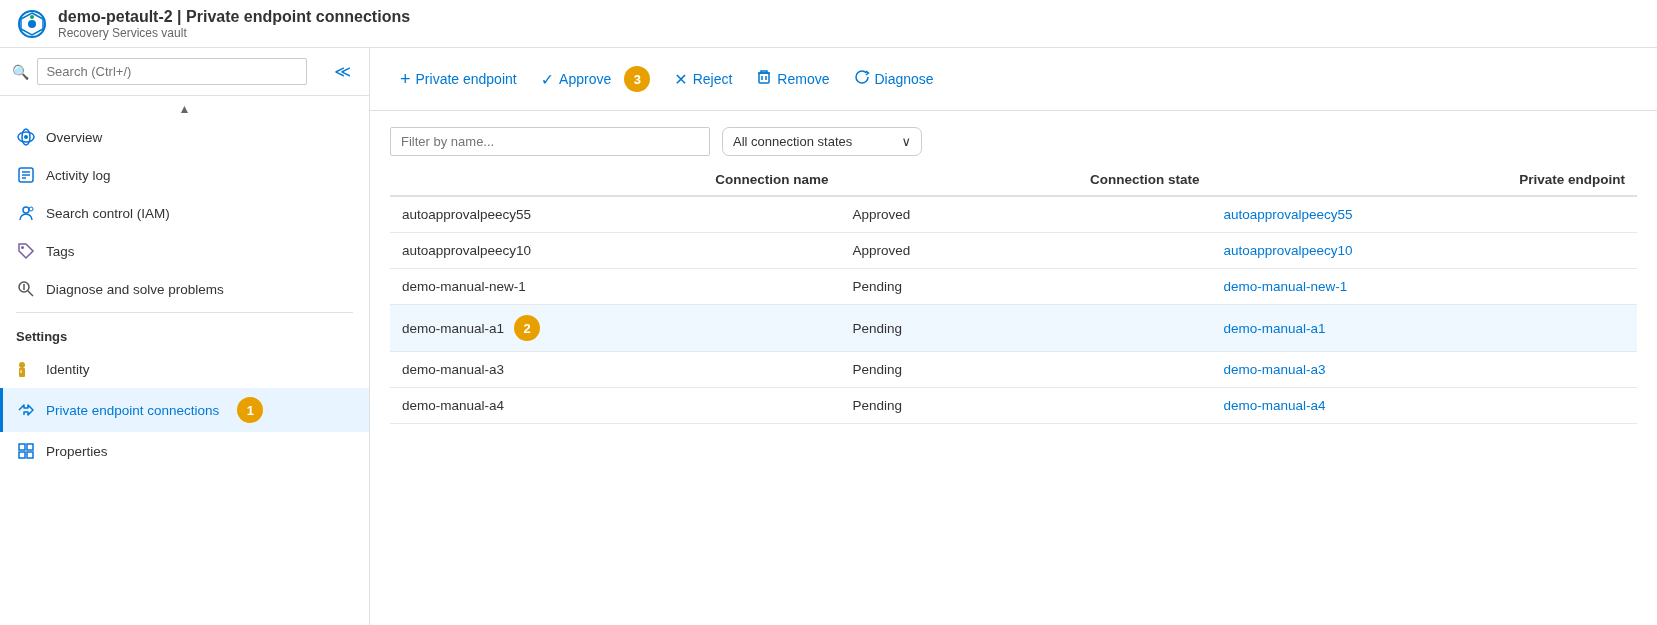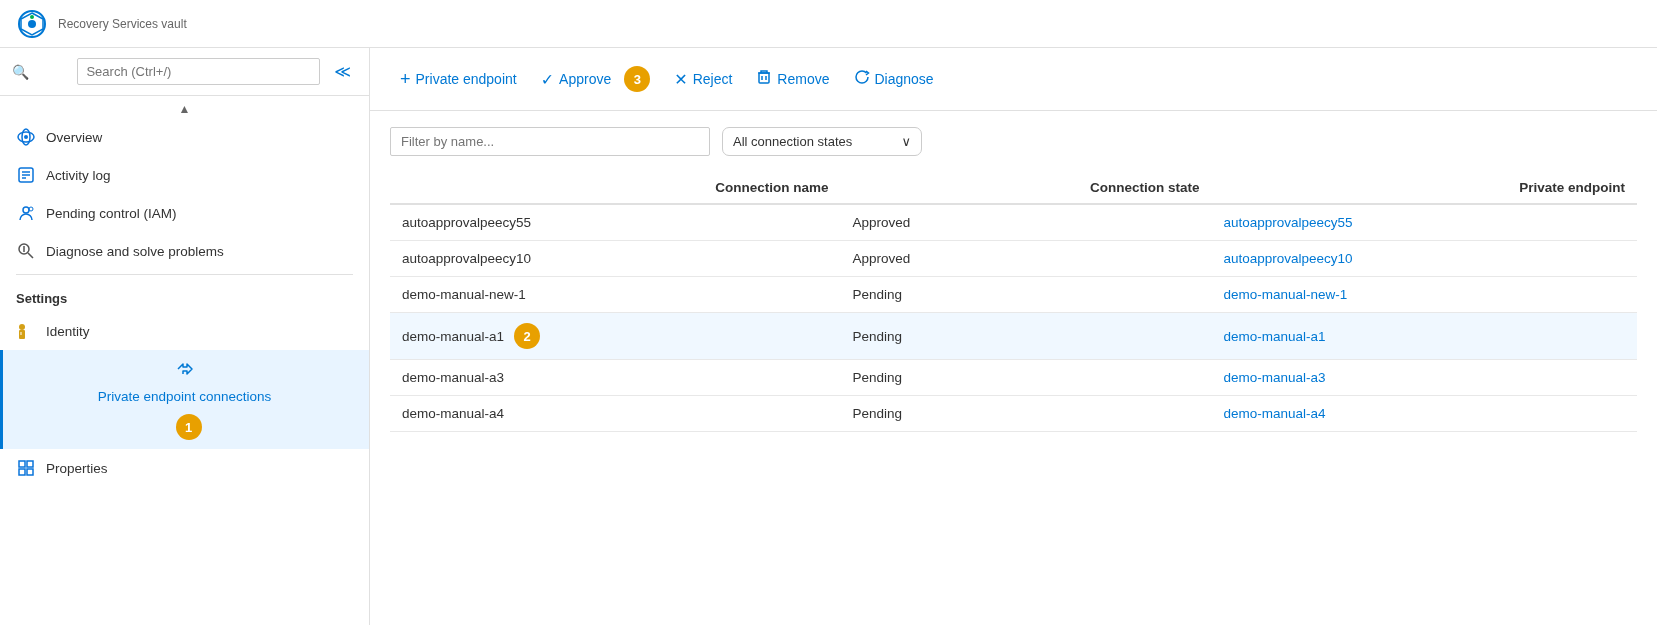--- a/index.html
+++ b/index.html
@@ -45,21 +45,20 @@
       gap: 8px;
     }
     .sidebar-search input {
       border: 1px solid #ccc;
       border-radius: 2px;
       padding: 5px 8px;
       font-size: 13px;
       width: 270px;
       color: #555;
       outline: none;
-      margin-left: 40px;
     }
     .collapse-btn {
       margin-left: auto;
       background: none;
       border: none;
       cursor: pointer;
       color: #0078d4;
       font-size: 16px;
       padding: 2px 6px;
     }
@@ -78,21 +77,20 @@
       color: #333;
       font-size: 13.5px;
       gap: 10px;
       position: relative;
       text-align: center;
     }
     .nav-item.active {
       background: #e8f4ff;
       color: #0078d4;
       border-left: 3px solid #0078d4;
-      flex-direction: column;
     }
     .nav-item.active .nav-label { color: #0078d4; }
 
     .nav-icon {
       width: 20px; height: 20px;
       display: flex; align-items: center; justify-content: center;
       flex-shrink: 0;
     }
 
     .section-label {
@@ -142,21 +140,21 @@
 
     .content-area {
       flex: 1;
       overflow-y: auto;
       padding: 16px 20px;
     }
 
     .filter-row {
       display: flex;
       gap: 12px;
-      margin-bottom: 16px;
+      margin-bottom: 8px;
       align-items: flex-end;
     }
 
     .filter-input {
       border: 1px solid #ccc;
       border-radius: 2px;
       padding: 6px 10px;
       font-size: 13px;
       width: 320px;
       color: #555;
@@ -233,20 +231,21 @@
   <div class="top-bar-icon">
 
     <svg width="30" height="30" viewBox="0 0 30 30">
       <circle cx="15" cy="15" r="13" fill="none" stroke="#0078d4" stroke-width="2"></circle>
       <polygon points="15,4 26,10 26,20 15,26 4,20 4,10" fill="none" stroke="#0078d4" stroke-width="1.5"></polygon>
       <circle cx="15" cy="15" r="4" fill="#0078d4"></circle>
       <circle cx="15" cy="8" r="2" fill="#00b050"></circle>
     </svg>
   </div>
   <div>
+    <div class="top-bar-title">demo-petault-2 | Private endpoint connections</div>
     <div class="top-bar-subtitle">Recovery Services vault</div>
   </div>
 </div>
 
 <div class="main-layout">
 
   <div class="sidebar">
     <div class="sidebar-search">
       <span style="color:#666; font-size:14px;">🔍</span>
       <input type="text" placeholder="Search (Ctrl+/)" style="">
@@ -284,23 +283,32 @@
 
       <div class="nav-item">
         <span class="nav-icon">
           <svg width="18" height="18" viewBox="0 0 18 18">
               <circle cx="9" cy="6" r="3" fill="none" stroke="#0a74da" stroke-width="1.5"></circle>
               <path d="M3 16c0-3.3 2.7-6 6-6s6 2.7 6 6" fill="none" stroke="#0a74da" stroke-width="1.5"></path>
               <circle cx="14" cy="5" r="2" fill="none" stroke="#0a74da" stroke-width="1"></circle>
               <path d="M16.5 9.5c0-1.4 1.1-2.5 2.5-2.5" fill="none"></path>
             </svg>
         </span>
-        <span class="nav-label">Pending control (IAM)</span>
-      </div>
-
+        <span class="nav-label">Search control (IAM)</span>
+      </div>
+
+      <div class="nav-item">
+        <span class="nav-icon">
+          <svg width="18" height="18" viewBox="0 0 18 18">
+            <path d="M2 2 h7 l7 7 -7 7 -7-7z" fill="none" stroke="#7b5ea7" stroke-width="1.5"></path>
+            <circle cx="5.5" cy="5.5" r="1.5" fill="#7b5ea7"></circle>
+          </svg>
+        </span>
+        <span class="nav-label">Tags</span>
+      </div>
 
       <div class="nav-item">
         <span class="nav-icon">
           <svg width="18" height="18" viewBox="0 0 18 18">
             <circle cx="7" cy="7" r="5" fill="none" stroke="#555" stroke-width="1.5"></circle>
             <line x1="11" y1="11" x2="16" y2="16" stroke="#555" stroke-width="1.5"></line>
             <line x1="7" y1="4" x2="7" y2="10" stroke="#555" stroke-width="1.5"></line>
           </svg>
         </span>
         <span class="nav-label">Diagnose and solve problems</span>

